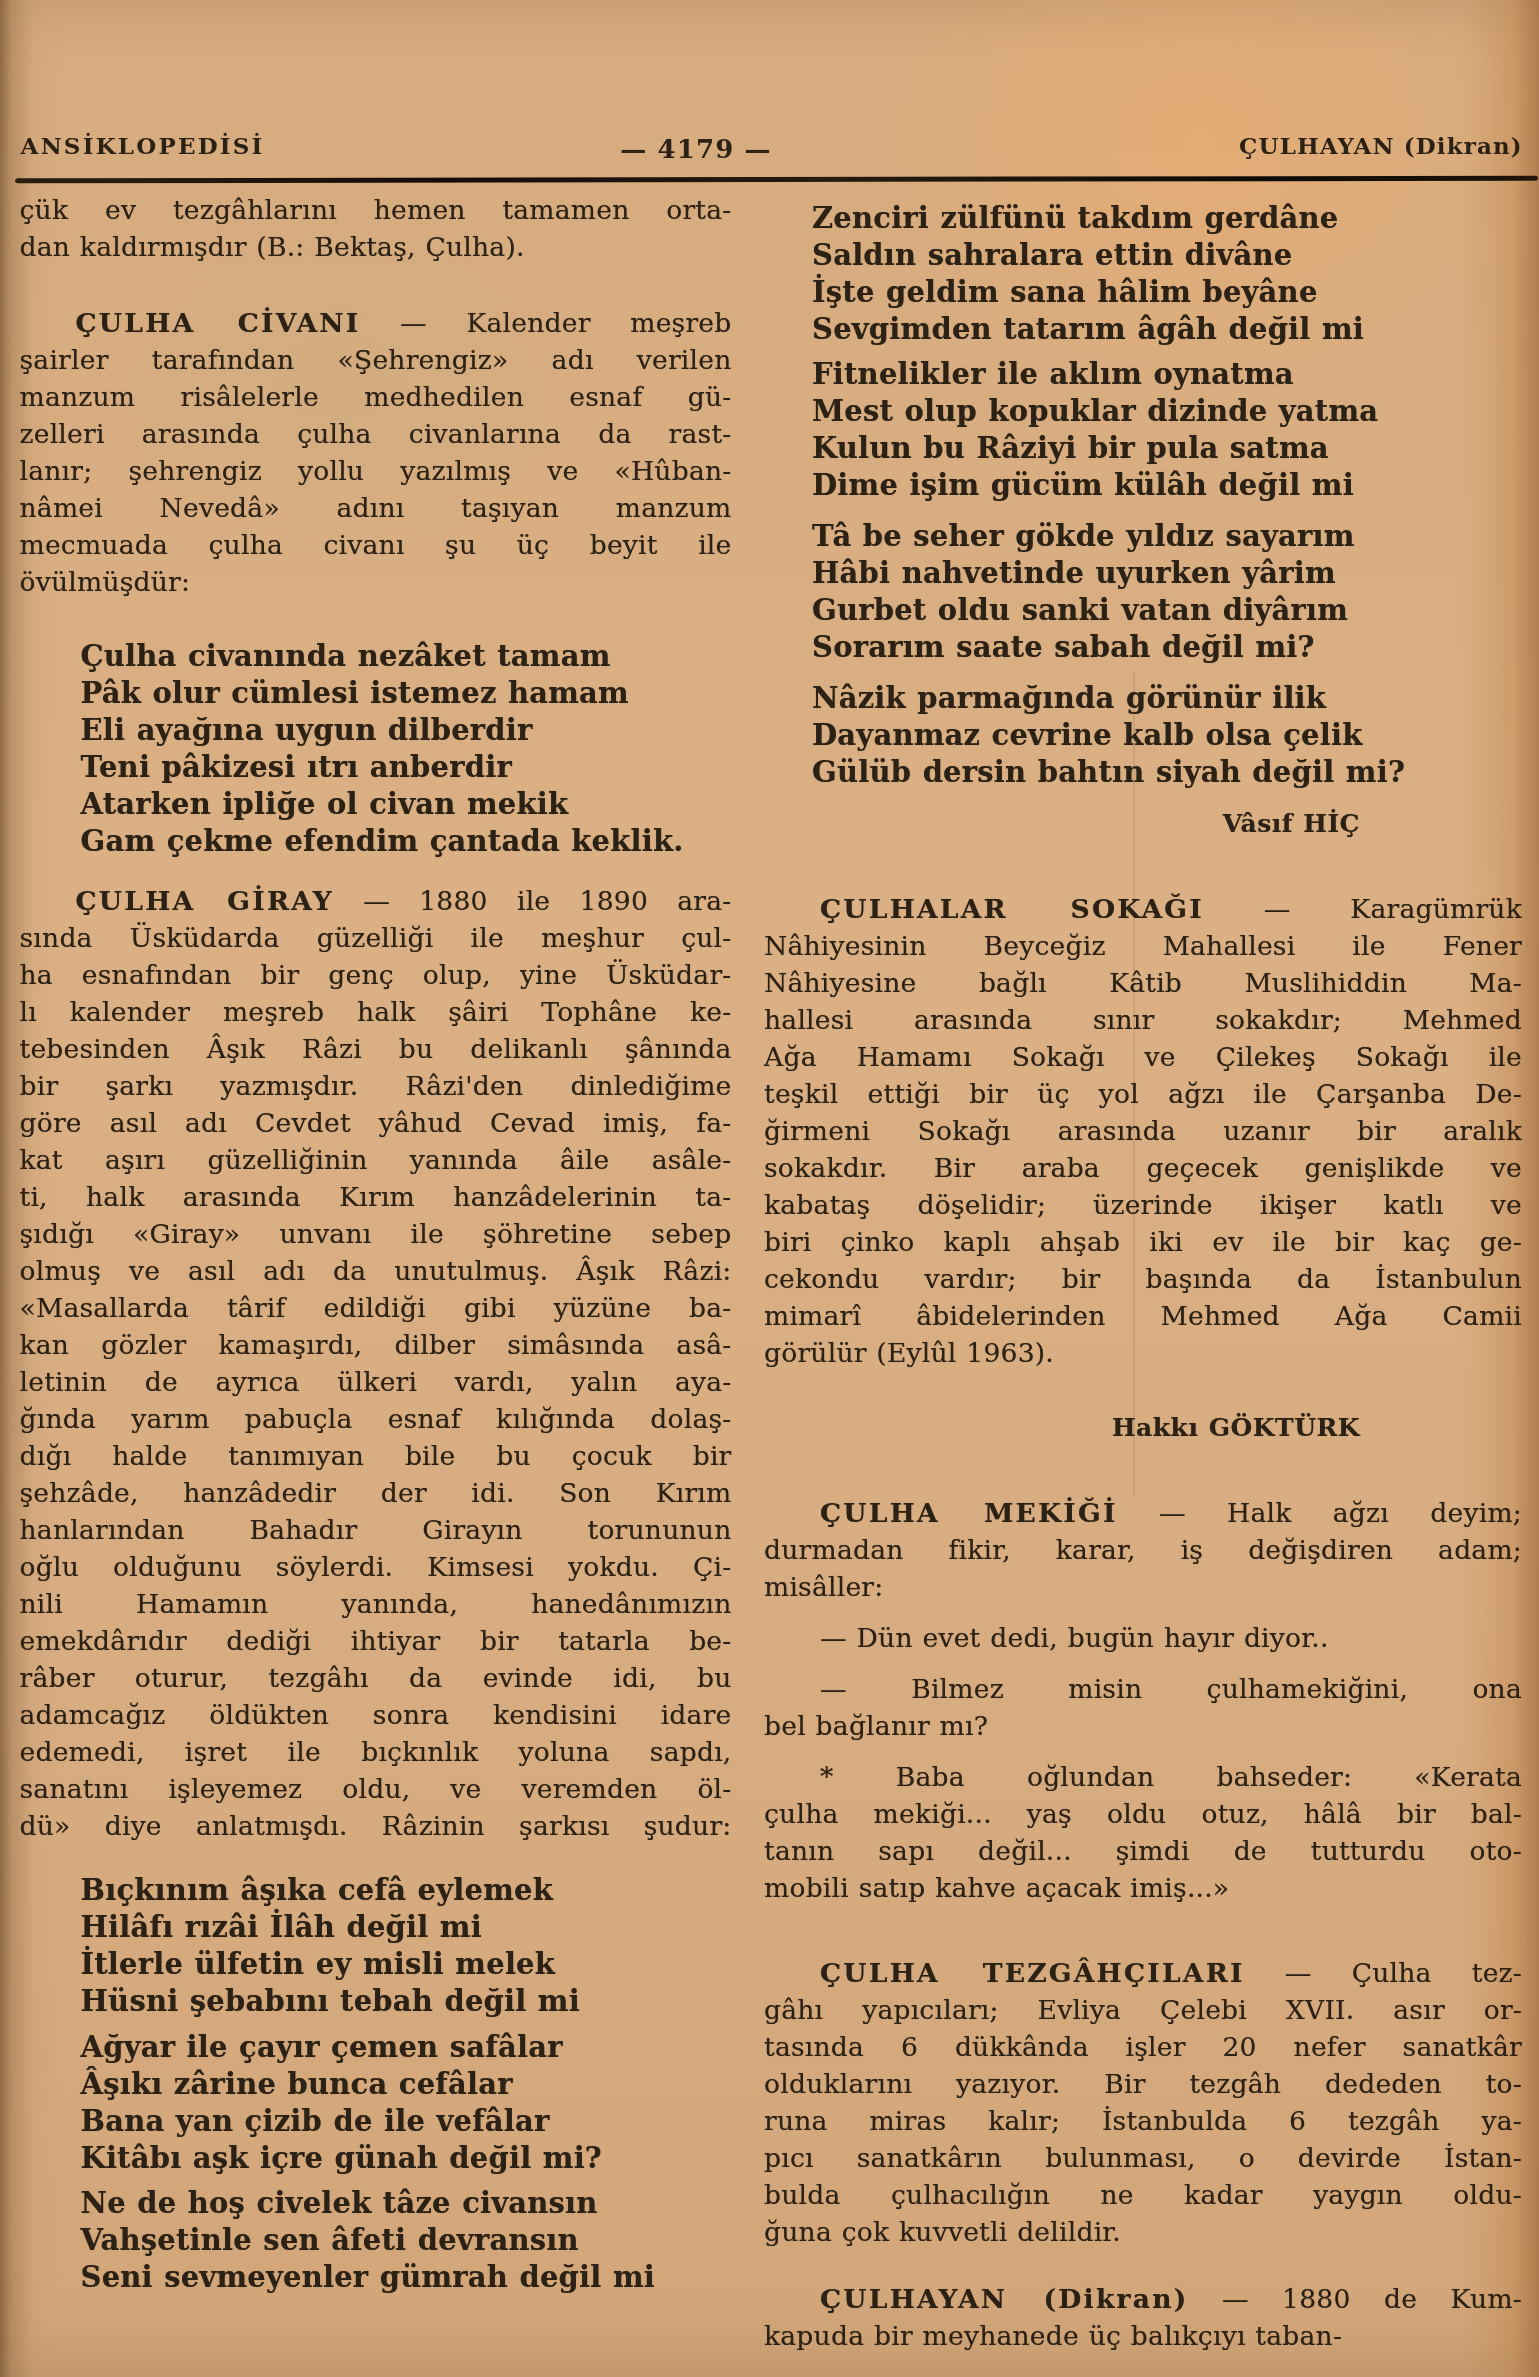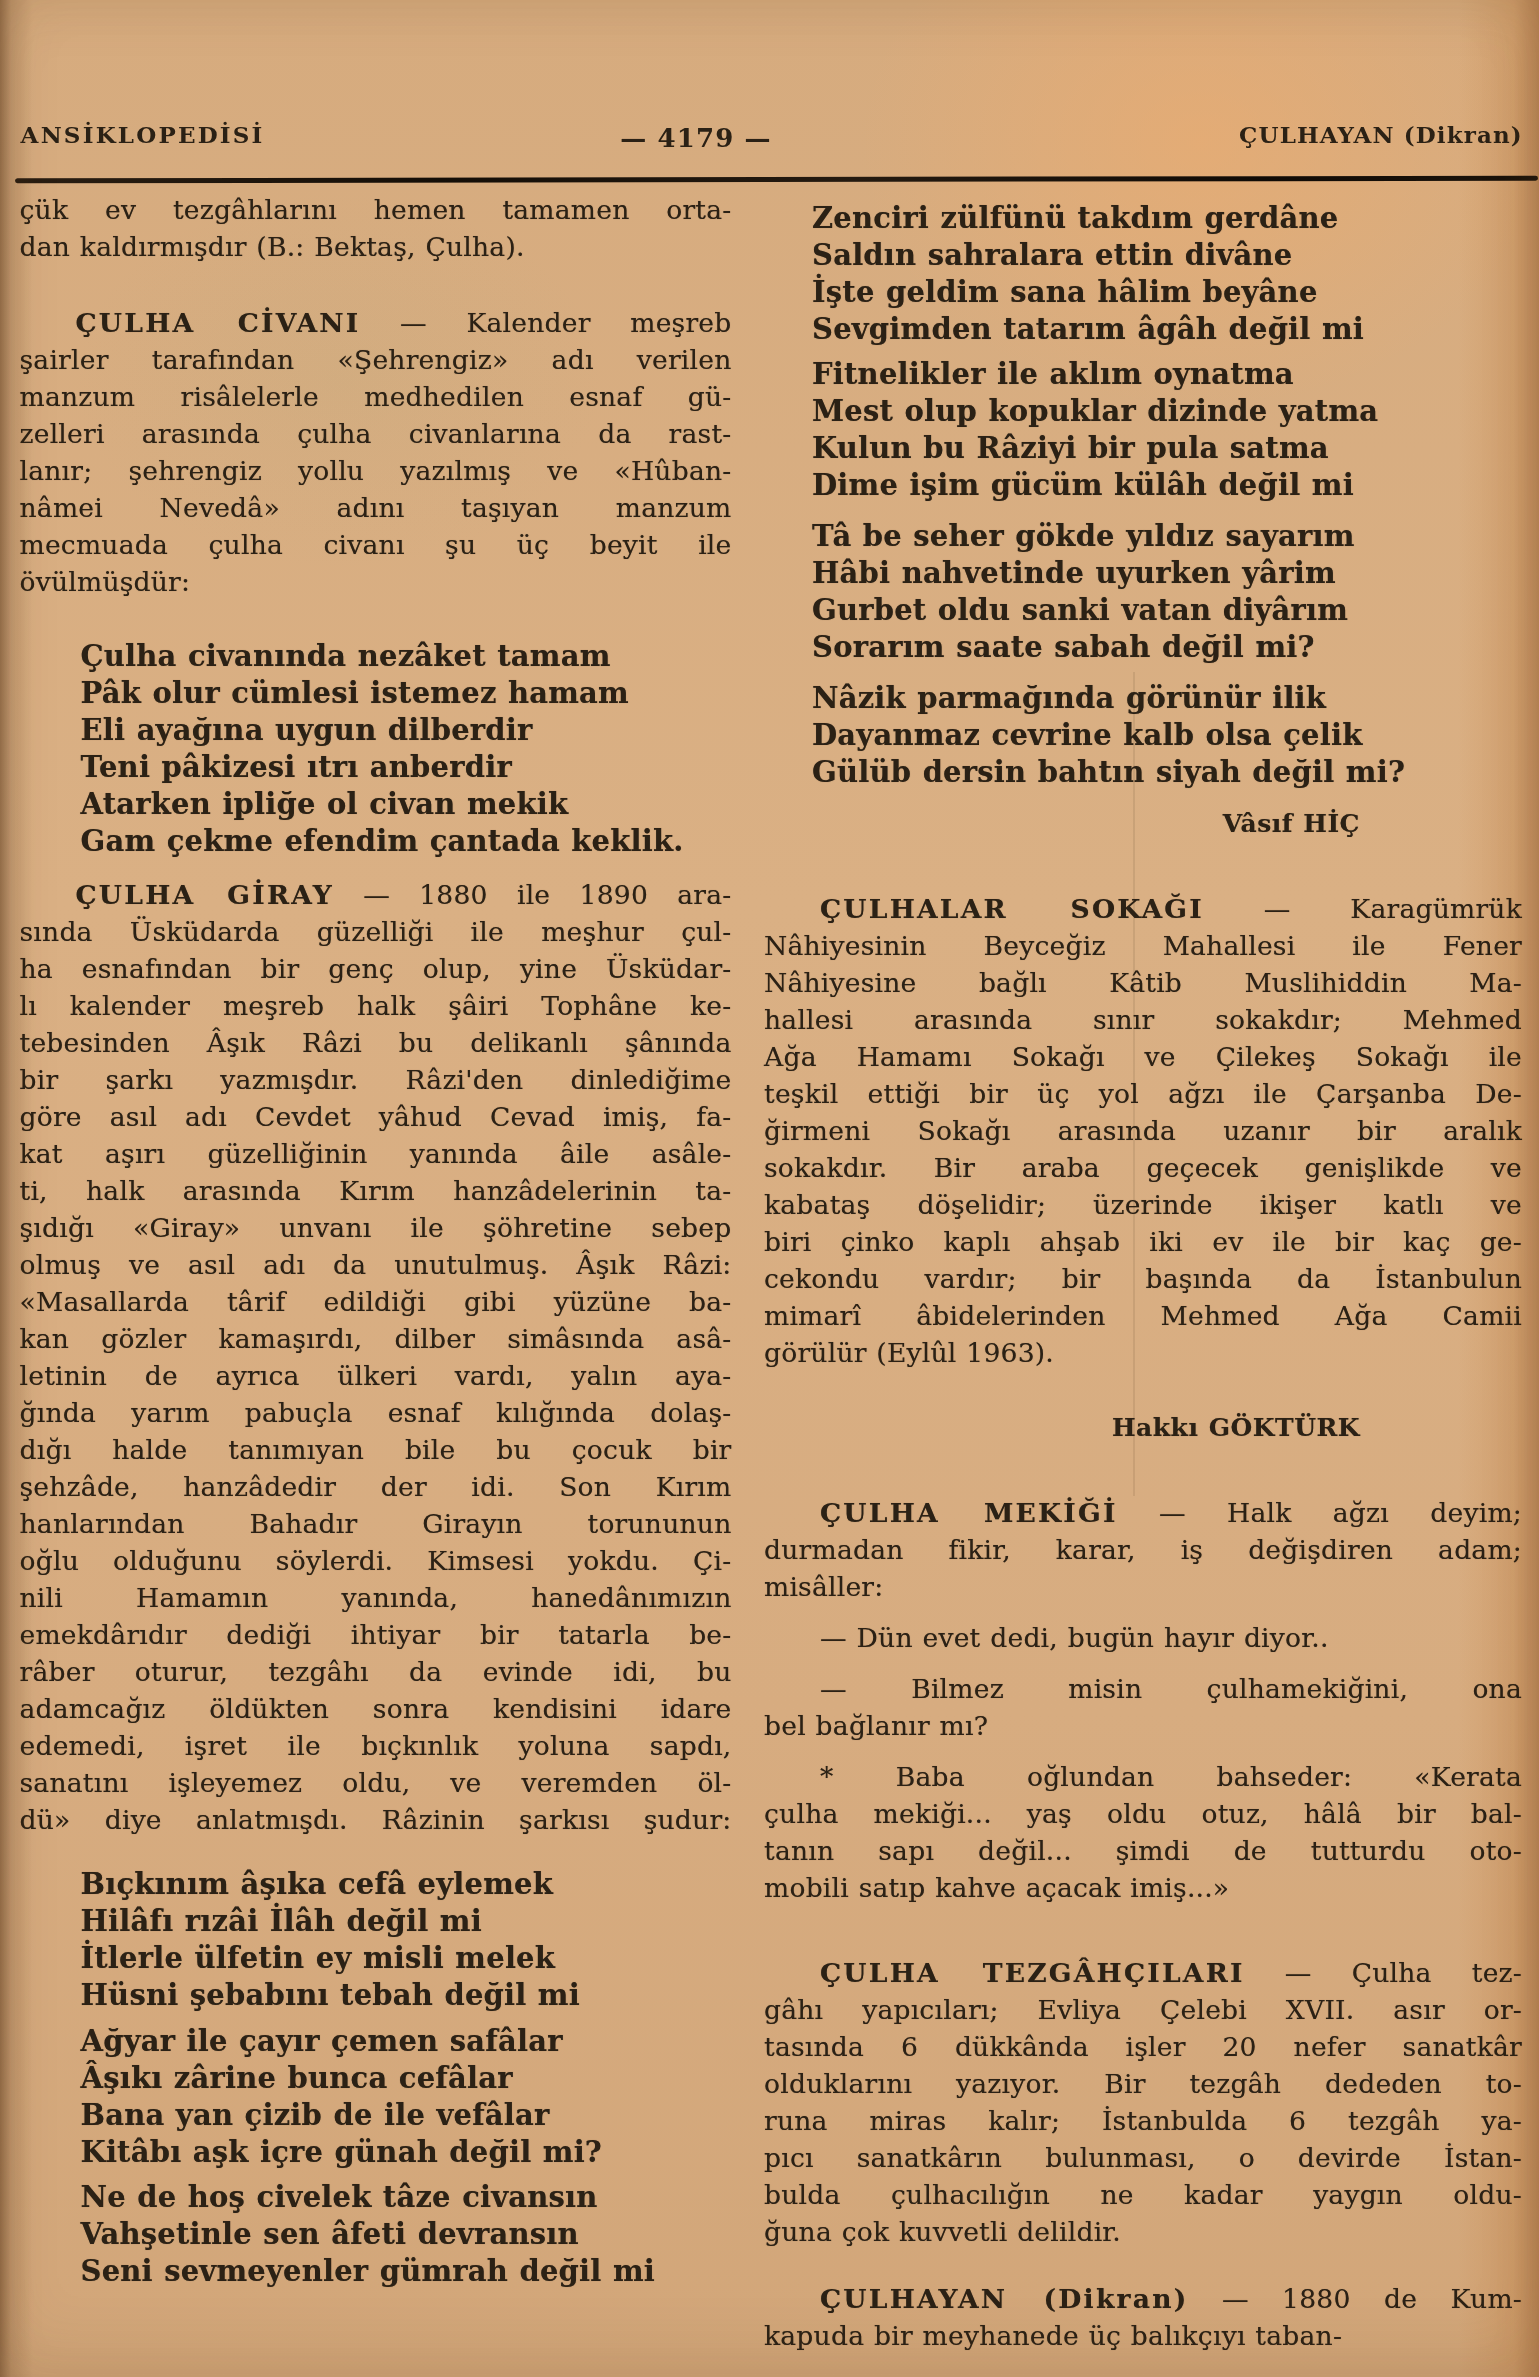--- a/index.html
+++ b/index.html
@@ -12,21 +12,21 @@
       linear-gradient(90deg, rgba(88,54,26,0.50) 0px, rgba(88,54,26,0.18) 11px, rgba(0,0,0,0) 33px),
       linear-gradient(270deg, rgba(146,82,30,0.42) 0px, rgba(189,120,56,0.26) 25px, rgba(0,0,0,0) 81px),
       radial-gradient(ellipse 488px 380px at 78% 6%, rgba(238,172,110,0.55), rgba(0,0,0,0) 70%),
       radial-gradient(ellipse 380px 271px at 22% 16%, rgba(160,165,120,0.10), rgba(0,0,0,0) 70%),
       linear-gradient(180deg, #d6ab7e 0%, #dab084 38%, #d7ac80 72%, #d2a679 100%);
   }
   .page::after{
     content:"";position:absolute;inset:0;pointer-events:none;
     box-shadow:inset 0 -22px 65px rgba(90,55,25,0.12), inset 0 13.6px 49px rgba(120,75,35,0.10);
   }
-  .hdr{position:absolute;font-weight:bold;white-space:nowrap;}
+  .hdr{position:absolute;font-weight:bold;white-space:nowrap;margin-top:11px;}
   .hdr-left{left:20.6px;top:121px;font-size:23px;letter-spacing:2.2px;}
   .hdr-center{left:544px;top:123px;width:304px;text-align:center;font-size:26px;letter-spacing:1.1px;}
   .hdr-right{right:16.3px;top:121px;font-size:23px;letter-spacing:1.1px;}
   .rule{
     position:absolute;left:15px;right:1.1px;top:177px;height:4.9px;border-radius:2.7px;
     background:linear-gradient(90deg,#2a1e12,#140e07 28%,#241a10 55%,#100b06 82%,#1c140b);
     transform:rotate(-0.10deg);
   }
   .crease{position:absolute;left:1133px;top:672px;width:1.6px;height:824px;background:rgba(60,40,20,0.10);}
   .col{position:absolute;top:191px;font-size:26.6px;line-height:37px;letter-spacing:0.2px;word-spacing:1.1px;
@@ -34,21 +34,21 @@
   .col-left{left:19.5px;width:712px;}
   .col-right{left:764px;width:758px;}
   .para .line{text-align:justify;text-align-last:justify;}
   .para .line.end{text-align-last:left;}
   .p-ind .line:first-child{text-indent:56px;}
   .hd{font-weight:bold;letter-spacing:2.2px;}
   .verse{font-weight:bold;padding-left:61px;font-size:29px;}
   .col-right .verse{padding-left:48px;}
   .verse .line{text-align:left;text-align-last:left;}
   .sig{font-weight:bold;font-size:25px;line-height:37px;text-align:right;padding-right:162px;letter-spacing:0.5px;}
-  .g16{margin-top:8.7px}.g26{margin-top:14px}.g40{margin-top:16px}.g46{margin-top:38px}
+  .g16{margin-top:8.7px}.g26{margin-top:14px}.g40{margin-top:22px}.g46{margin-top:38px}
   .g52{margin-top:28px}.g56{margin-top:30px}.g72{margin-top:39px}.g88{margin-top:48px}
 </style>
 </head>
 <body>
 
 <div class="page">
 
   <div class="hdr hdr-left">ANSİKLOPEDİSİ</div>
   <div class="hdr hdr-center">— 4179 —</div>
   <div class="hdr hdr-right">ÇULHAYAN (Dikran)</div>

